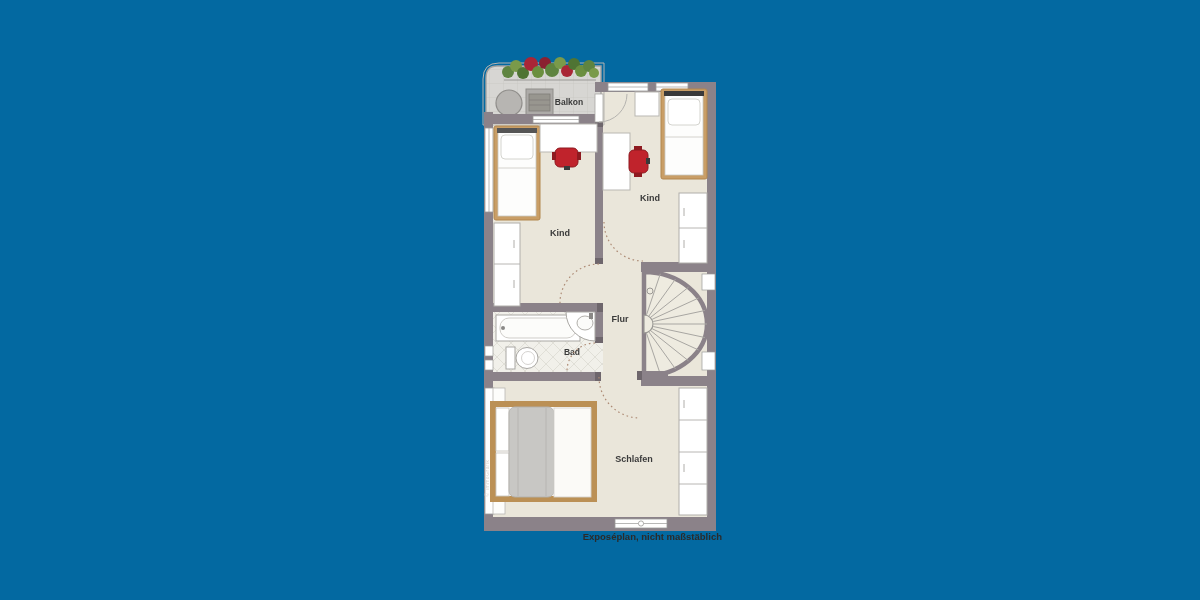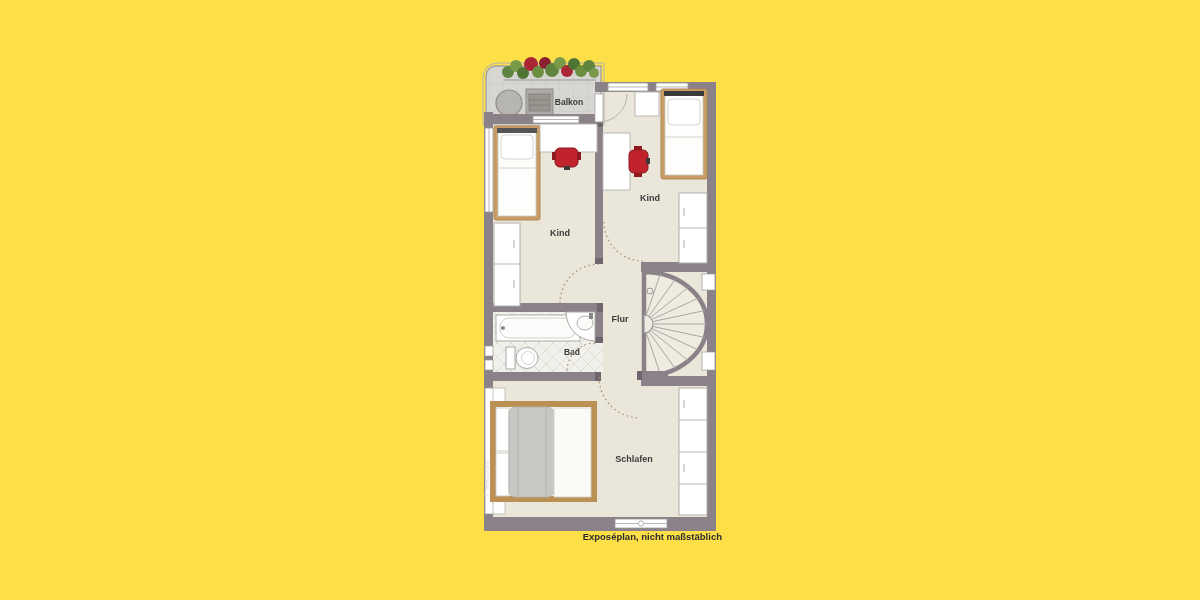--- a/index.html
+++ b/index.html
@@ -1,16 +1,16 @@
 <!DOCTYPE html>
 <html><head>
 <meta charset="utf-8">
 <style>
   html,body{margin:0;padding:0;background:#ffffff;}
-  .stage{position:relative;width:1200px;height:600px;background:#fde047;overflow:hidden;
+  .stage{position:relative;width:1200px;height:600px;background:#0369a1;overflow:hidden;
          font-family:"Liberation Sans", sans-serif;}
   svg{position:absolute;left:0;top:0;}
   text{font-family:"Liberation Sans", sans-serif;}
   .room-label{font-size:9px;font-weight:bold;fill:#3b3b3b;}
   .room-label-small{font-size:8.5px;font-weight:bold;fill:#3b3b3b;}
   .caption{font-size:9.5px;font-weight:bold;fill:#2b2b2b;}
   .watermark{font-size:5px;fill:#d8d4d0;letter-spacing:.5px;}
 </style>
 </head>
 <body>

